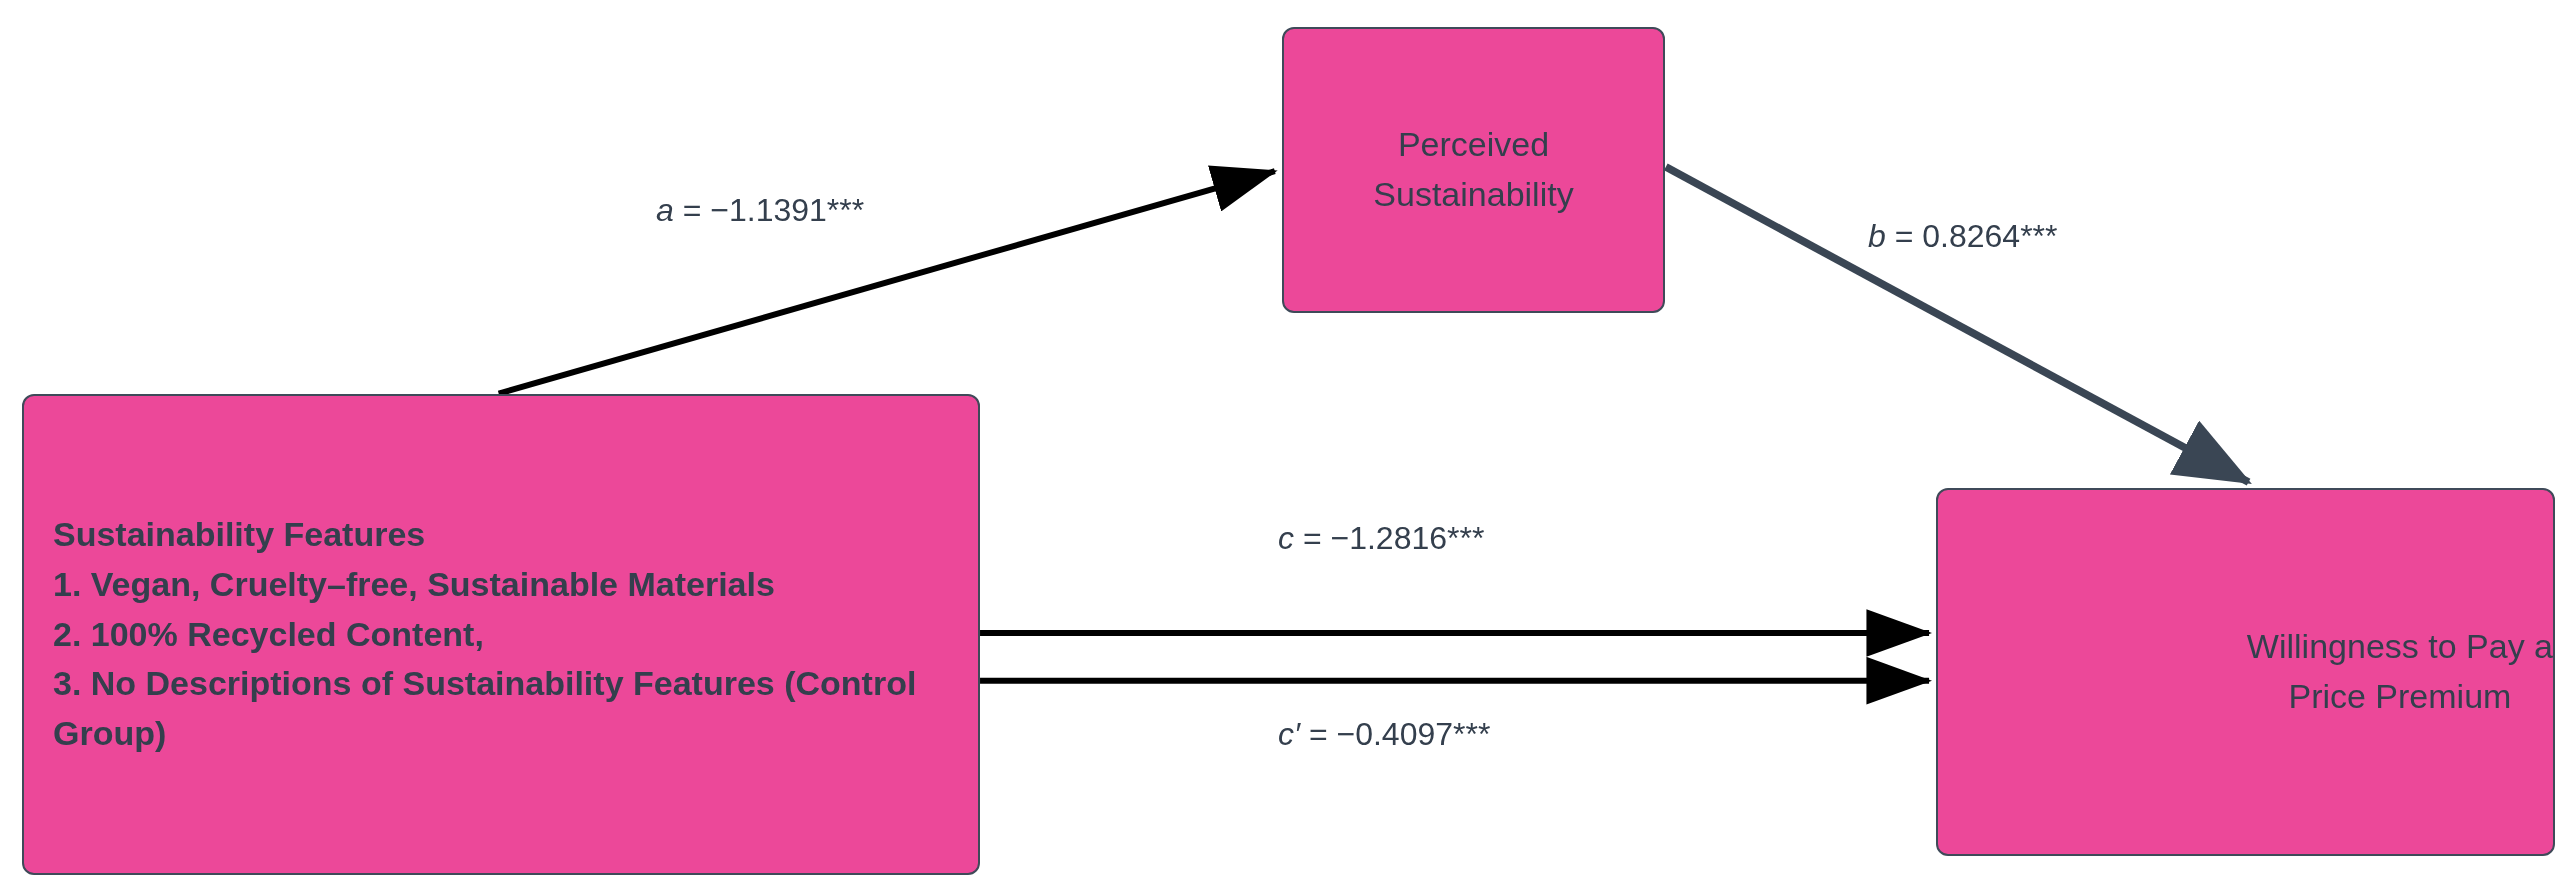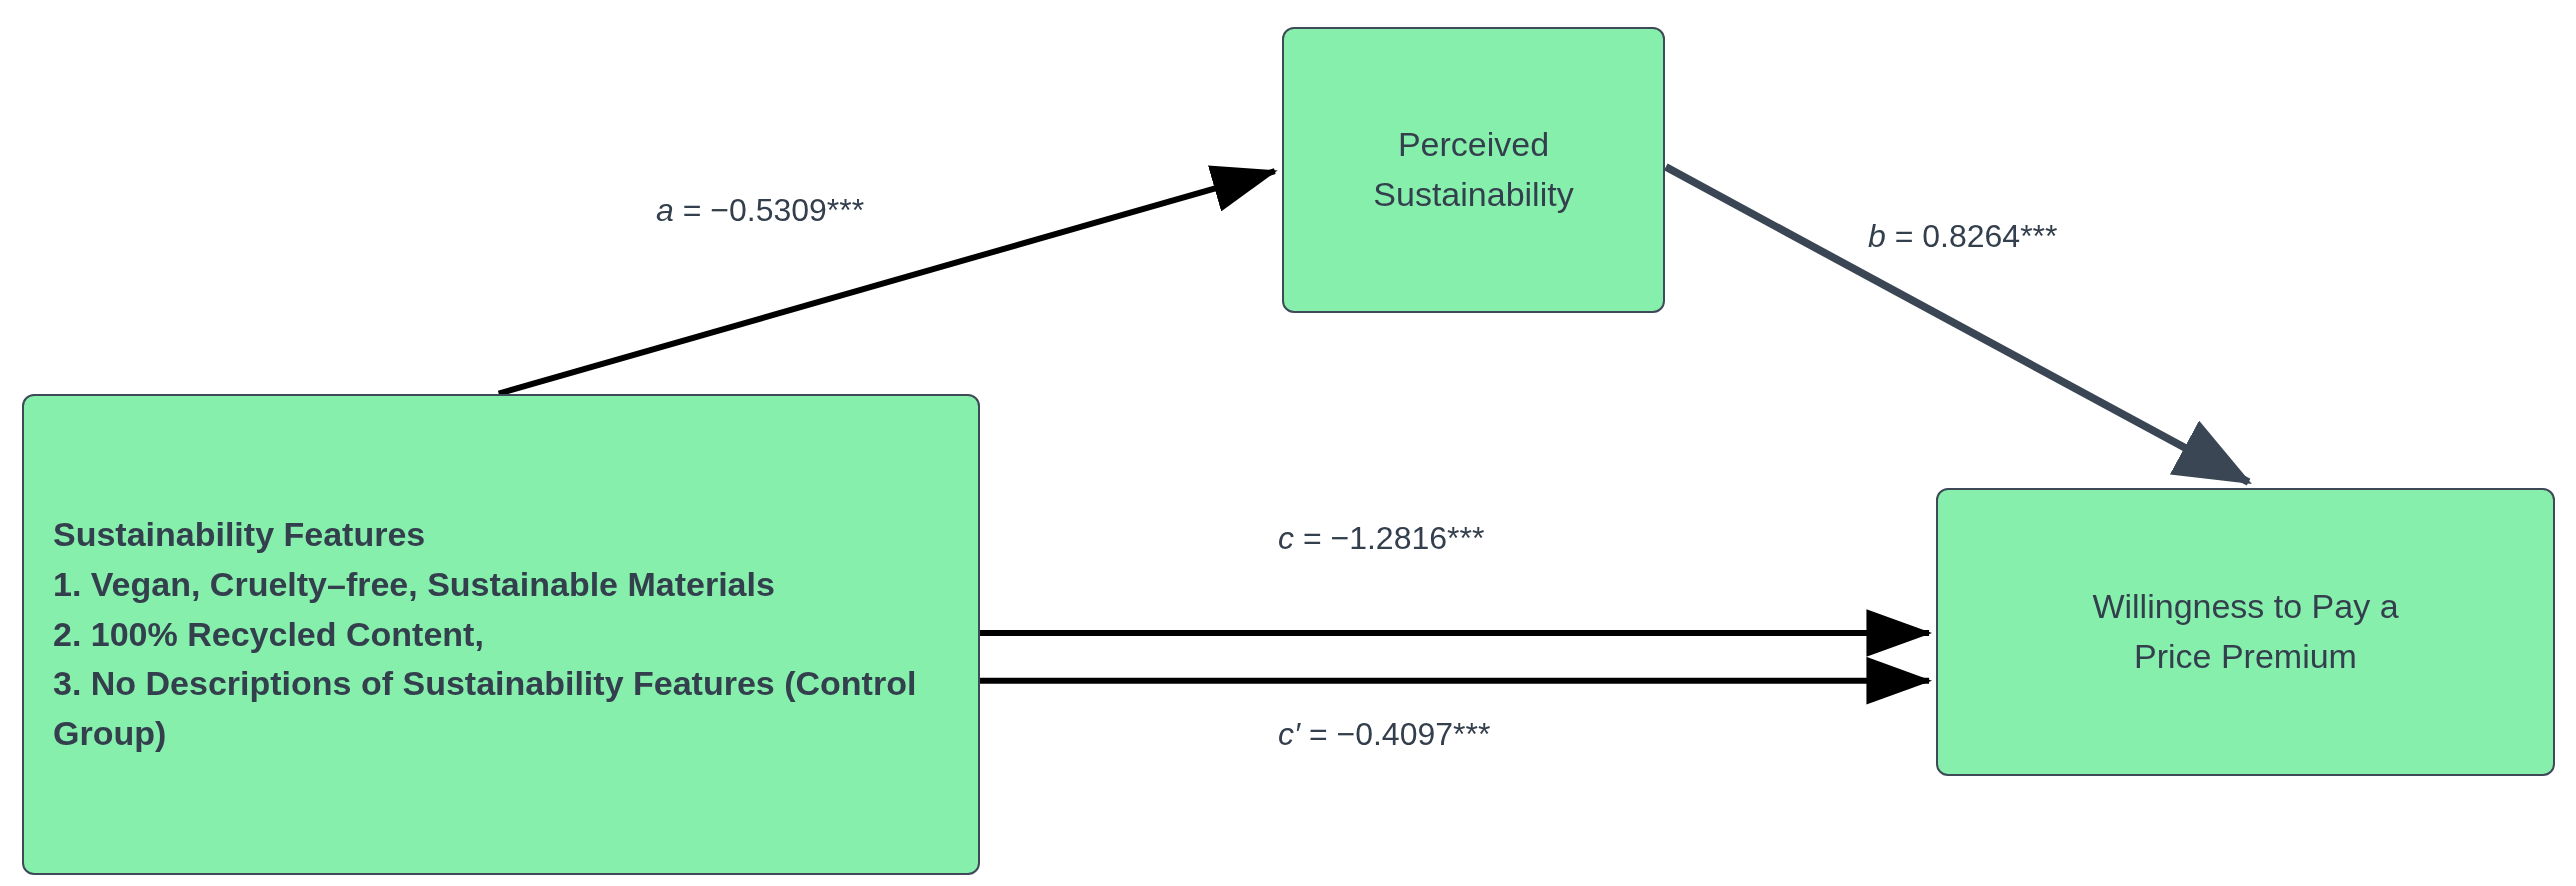--- a/index.html
+++ b/index.html
@@ -11,21 +11,21 @@
     position: relative;
     width: 2576px;
     height: 886px;
     background: #ffffff;
     font-family: "Liberation Sans", "DejaVu Sans", sans-serif;
     overflow: hidden;
   }
   .node-box {
     position: absolute;
     box-sizing: border-box;
-    background: #86efac;
+    background: #ec4899;
     border: 2.6px solid #3f4a59;
     border-radius: 12px;
     display: flex;
     align-items: center;
     color: #343f4d;
   }
   #node-treatment {
     left: 22px;
     top: 394px;
     width: 958px;
@@ -37,22 +37,22 @@
     left: 1282px;
     top: 27px;
     width: 383px;
     height: 286px;
     justify-content: center;
   }
   #node-outcome {
     left: 1936px;
     top: 488px;
     width: 619px;
-    height: 288px;
-    justify-content: center;
+    height: 368px;
+    justify-content: flex-end;
   }
   .node-label {
     font-size: 34px;
     line-height: 1.47;
     white-space: pre-line;
     color: #343f4d;
   }
   .node-label.centered { text-align: center; }
   .node-label.left-aligned { text-align: left; font-weight: bold; }
 
@@ -113,21 +113,21 @@
     <div class="node-label centered">Perceived
 Sustainability</div>
   </div>
 
   <div class="node-box" id="node-outcome">
     <div class="node-label centered">Willingness to Pay a
 Price Premium</div>
   </div>
 
   <div class="path-label" id="label-a">
-    <span class="coef-symbol">a</span><span> = </span><span>−0.5309</span><span>***</span>
+    <span class="coef-symbol">a</span><span> = </span><span>−1.1391</span><span>***</span>
   </div>
 
   <div class="path-label" id="label-b">
     <span class="coef-symbol">b</span><span> = </span><span>0.8264</span><span>***</span>
   </div>
 
   <div class="path-label" id="label-c">
     <span class="coef-symbol">c</span><span> = </span><span>−1.2816</span><span>***</span>
   </div>
 

